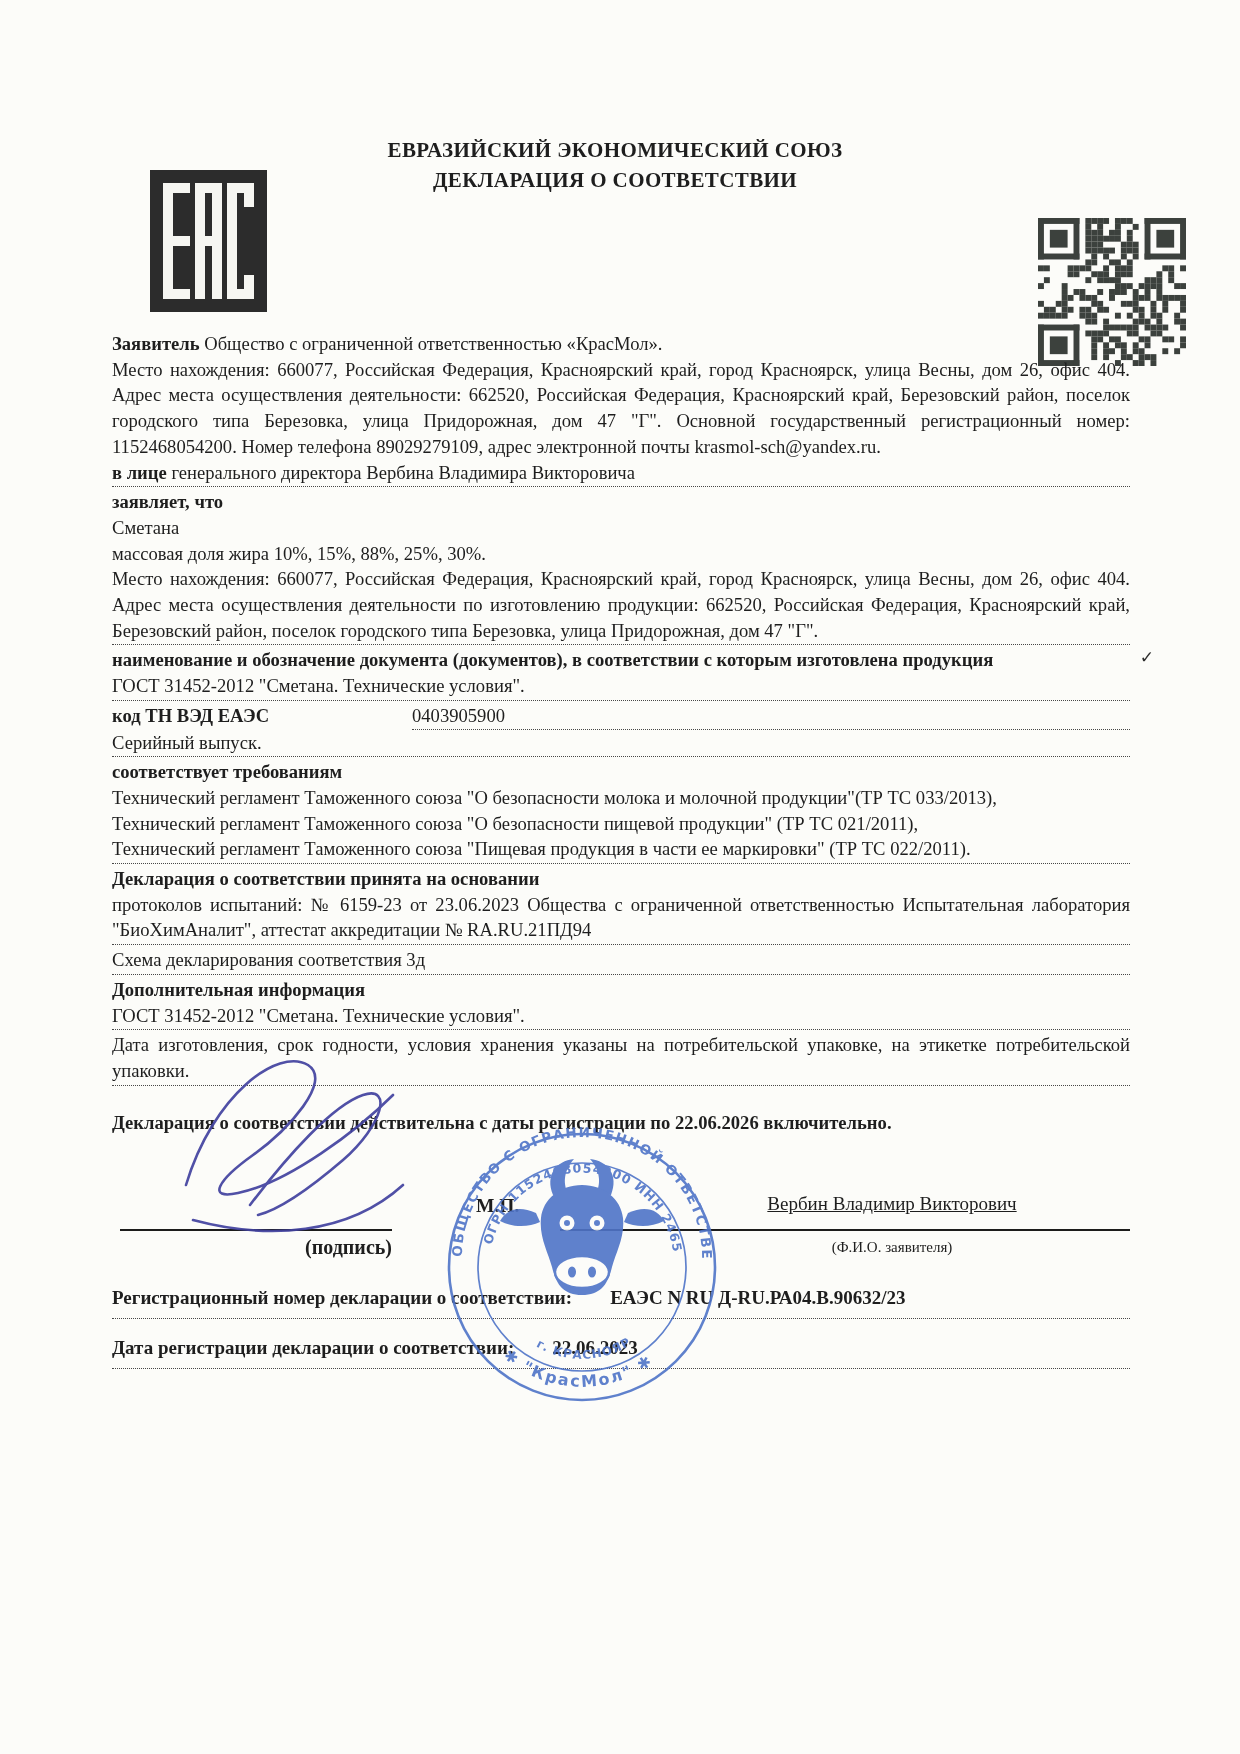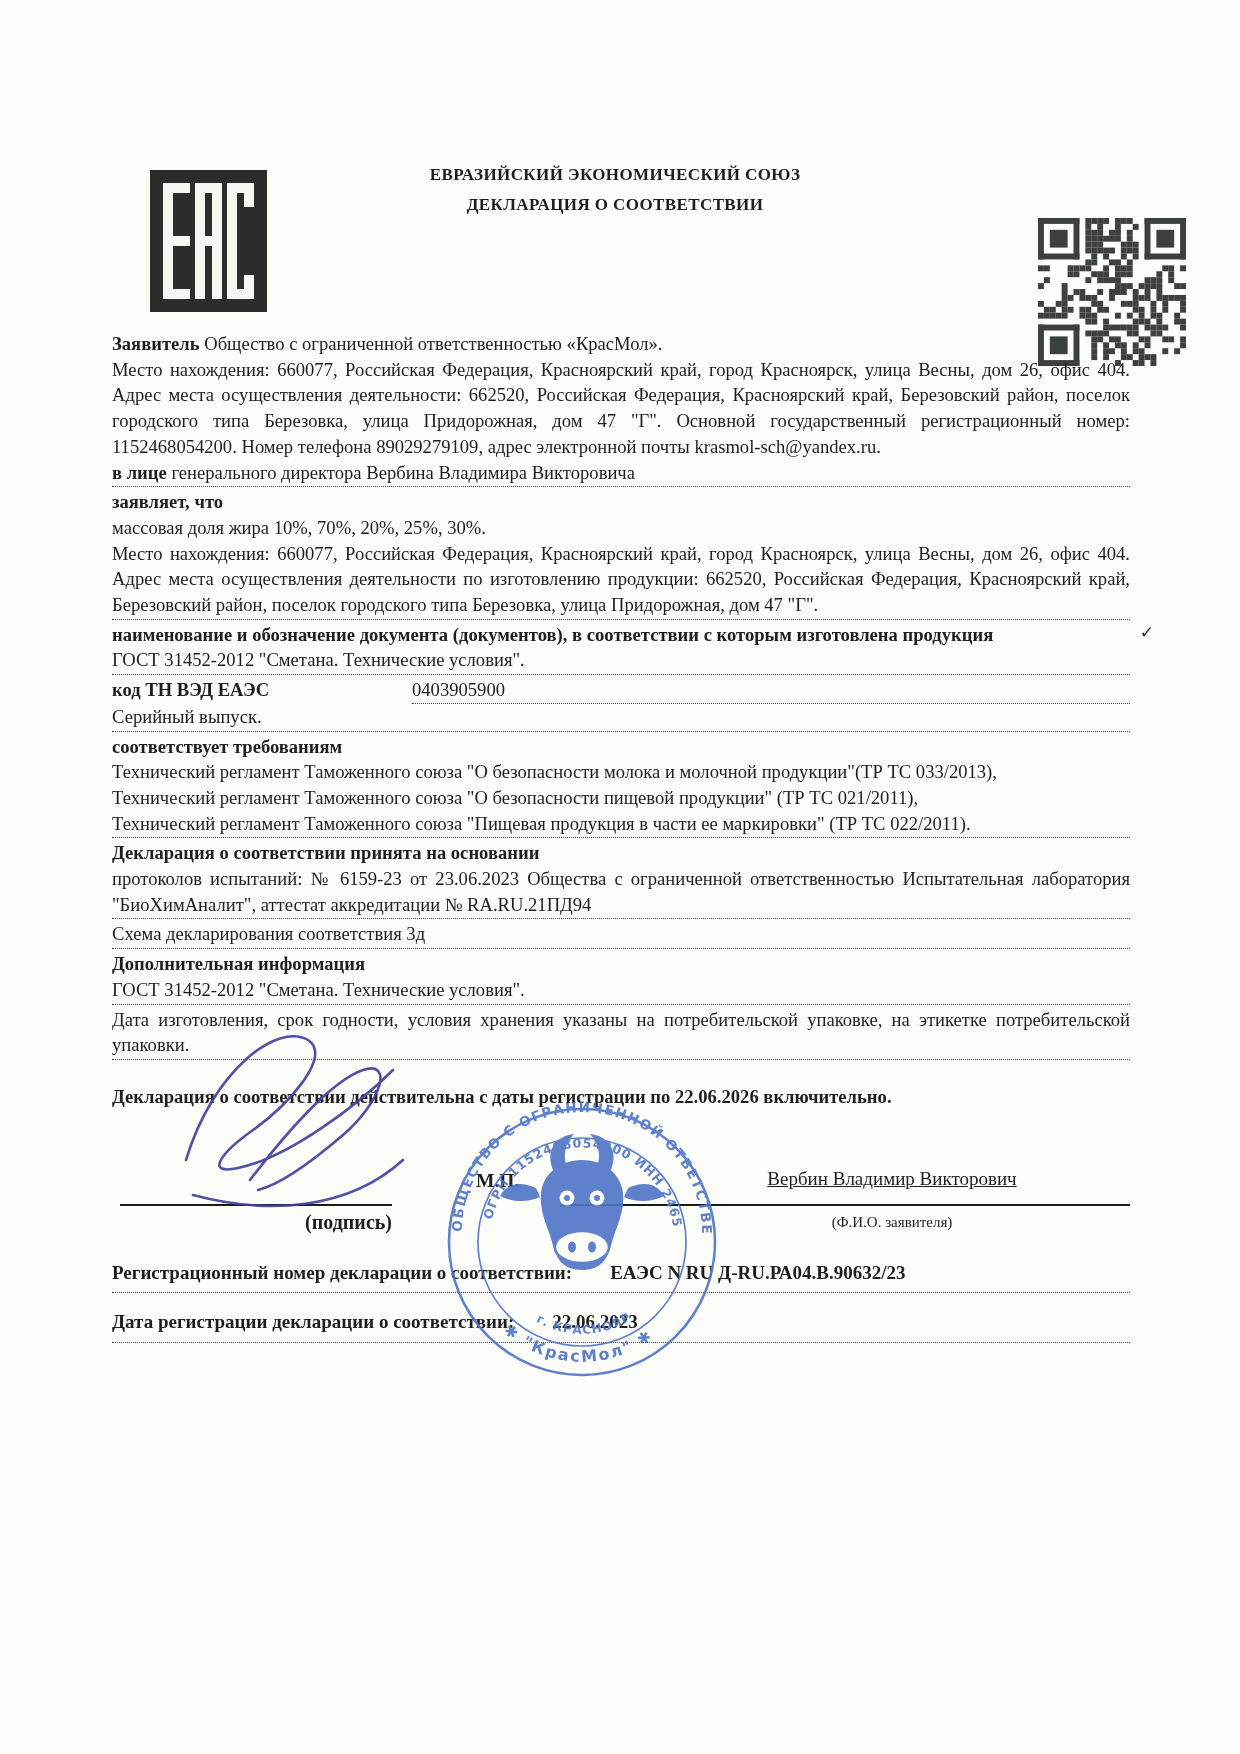--- a/index.html
+++ b/index.html
@@ -1,19 +1,19 @@
 <!DOCTYPE html>
 <html><head>
 <meta charset="utf-8">
 <style>
   html,body{margin:0;padding:0;background:#9a9a9a;}
   .page{position:relative;width:1240px;height:1754px;background:#fcfcf9;
         font-family:"Liberation Serif",serif;color:#1e1e1e;overflow:hidden;margin:0 auto;}
-  .title{position:absolute;top:160px;left:175px;width:880px;text-align:center;
-         font-weight:bold;font-size:17px;line-height:30px;letter-spacing:.4px;}
+  .title{position:absolute;top:135px;left:175px;width:880px;text-align:center;
+         font-weight:bold;font-size:21px;line-height:30px;letter-spacing:.4px;}
   .eac-logo{position:absolute;left:150px;top:170px;}
   .qr{position:absolute;left:1038px;top:218px;}
   .body{position:absolute;left:112px;top:331px;width:1018px;font-size:18.6px;line-height:25.7px;}
   .line{position:relative;}
   .just{text-align:justify;}
   .nowrap{white-space:nowrap;}
   .b{font-weight:bold;}
   .u{border-bottom:1.7px dotted #474747;padding-bottom:1px;margin-bottom:2px;}
   .gap{margin-top:24px;}
   .kv{display:flex;}
@@ -302,21 +302,22 @@
         <rect x="114" y="144" width="6" height="6" fill="#3c413d"></rect>
       </svg>
   </div>
 
   <div class="body">
     <div id="sections">
         <div class="line"><span class="b">Заявитель </span><span>Общество с ограниченной ответственностью «КрасМол».</span></div>
         <div class="line just"><span>Место нахождения: 660077, Российская Федерация, Красноярский край, город Красноярск, улица Весны, дом 26, офис 404. Адрес места осуществления деятельности: 662520, Российская Федерация, Красноярский край, Березовский район, поселок городского типа Березовка, улица Придорожная, дом 47 "Г". Основной государственный регистрационный номер: 1152468054200. Номер телефона 89029279109, адрес электронной почты krasmol-sch@yandex.ru.</span></div>
         <div class="line u"><span class="b">в лице </span><span>генерального директора Вербина Владимира Викторовича</span></div>
         <div class="line"><span class="b">заявляет, что</span></div>
-        <div class="line"><span>массовая доля жира 10%, 70%, 20%, 25%, 30%.</span></div>
+        <div class="line"><span>Сметана</span></div>
+        <div class="line"><span>массовая доля жира 10%, 15%, 88%, 25%, 30%.</span></div>
         <div class="line u just"><span>Место нахождения: 660077, Российская Федерация, Красноярский край, город Красноярск, улица Весны, дом 26, офис 404. Адрес места осуществления деятельности по изготовлению продукции: 662520, Российская Федерация, Красноярский край, Березовский район, поселок городского типа Березовка, улица Придорожная, дом 47 "Г".</span></div>
         <div class="line nowrap"><span class="b">наименование и обозначение документа (документов), в соответствии с которым изготовлена продукция</span><span class="check">✓</span></div>
         <div class="line u"><span>ГОСТ 31452-2012 "Сметана. Технические условия".</span></div>
         <div class="line kv">
           <span class="b lab">код ТН ВЭД ЕАЭС</span>
           <span class="val">0403905900</span>
         </div>
         <div class="line u"><span>Серийный выпуск.</span></div>
         <div class="line"><span class="b">соответствует требованиям</span></div>
         <div class="line"><span>Технический регламент Таможенного союза "О безопасности молока и молочной продукции"(ТР ТС 033/2013),</span></div>

